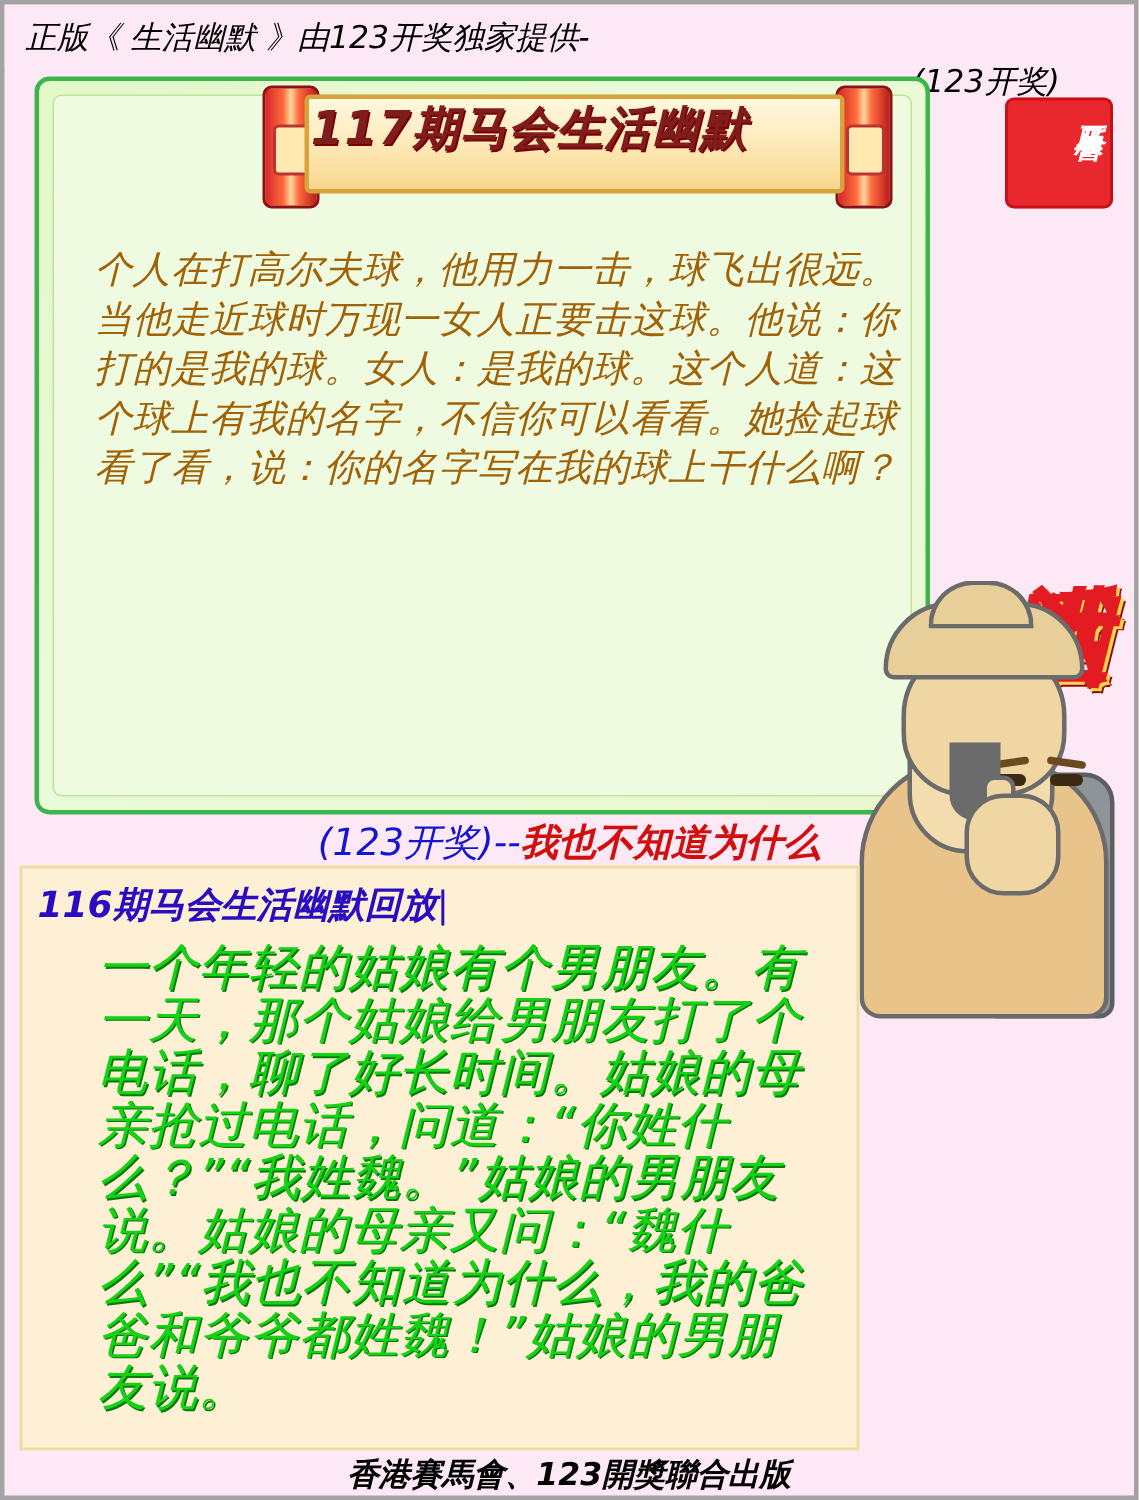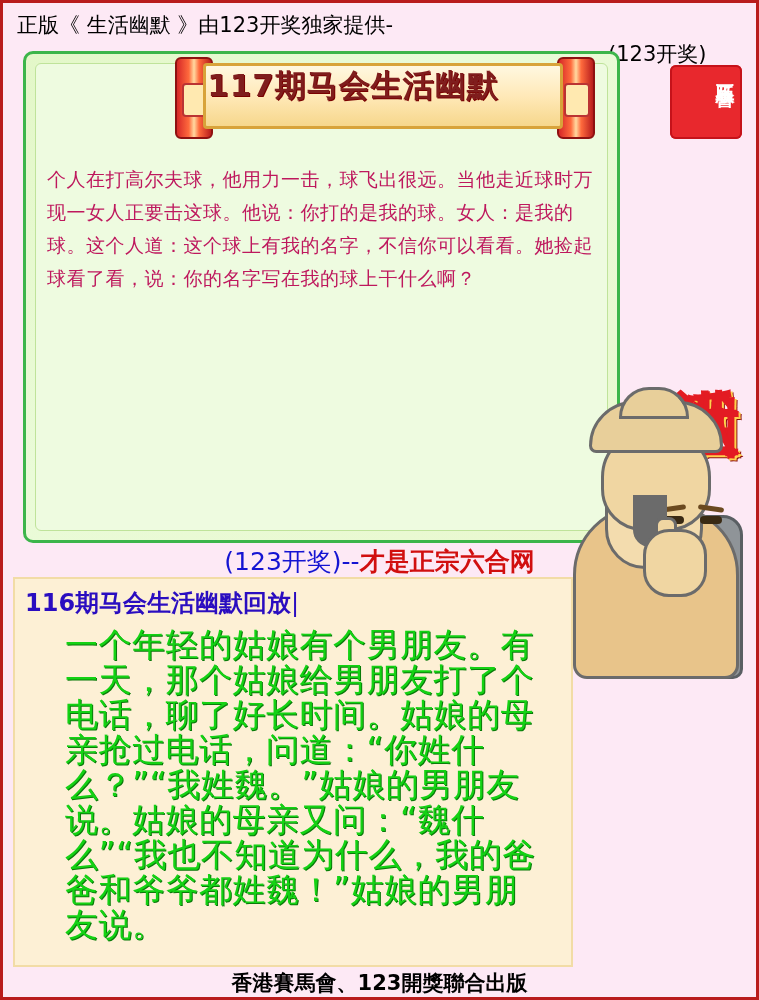--- a/index.html
+++ b/index.html
@@ -15,23 +15,24 @@
     overflow: hidden;
   }
 
   
   .page {
     position: absolute;
     left: 0; top: 0;
     width: 759px;
     height: 1000px;
     box-sizing: border-box;
-    border: 3px solid #b91c1c;
+    border: 3px solid #a3a3a3;
     background: #fde9f5;
     overflow: hidden;
+    font-style: italic;
   }
 
   
   .top-header {
     position: absolute;
     left: 0; top: 0;
     width: 753px;
     height: 42px;
     background: #fde9f5;
   }
@@ -128,26 +129,26 @@
     font-weight: bold;
     color: #7f1d1d;
     font-family: "DejaVu Sans", sans-serif;
     letter-spacing: 1px;
     text-shadow: 1px 1px 0 #7a0000;
   }
 
   
   .joke-main {
     position: absolute;
-    left: 44px;
+    left: 60px;
     top: 160px;
     width: 552px;
-    font-size: 19px;
+    font-size: 25px;
     line-height: 33px;
-    color: #be185d;
+    color: #a16207;
     font-family: "DejaVu Sans", sans-serif;
     letter-spacing: 0.5px;
   }
 
   
   .seal {
     position: absolute;
     left: 667px;
     top: 62px;
     width: 72px;
@@ -422,21 +423,21 @@
       <div class="char-eye r"></div>
     </div>
     <div class="char-beard"></div>
     <div class="char-hat"></div>
     <div class="char-hat-top"></div>
     <div class="char-finger"></div>
     <div class="char-hand"></div>
   </div>
 
   <div class="mid-caption">
-    <span>(123开奖)--</span><span class="hl">才是正宗六合网</span>
+    <span>(123开奖)--</span><span class="hl">我也不知道为什么</span>
   </div>
 
   <div class="cream-panel"></div>
   <div class="cream-title" style="position:absolute; left:10px; top:584px; width:560px;">
     <span>116期马会生活幽默回放</span><span class="cursor">|</span>
   </div>
   <div class="joke-replay" style="left:62px; top:624px;">一个年轻的姑娘有个男朋友。有一天，那个姑娘给男朋友打了个电话，聊了好长时间。姑娘的母亲抢过电话，问道：“你姓什么？”“我姓魏。”姑娘的男朋友说。姑娘的母亲又问：“魏什么”“我也不知道为什么，我的爸爸和爷爷都姓魏！”姑娘的男朋友说。</div>
 
   <div class="footer">香港賽馬會、123開獎聯合出版</div>
 

